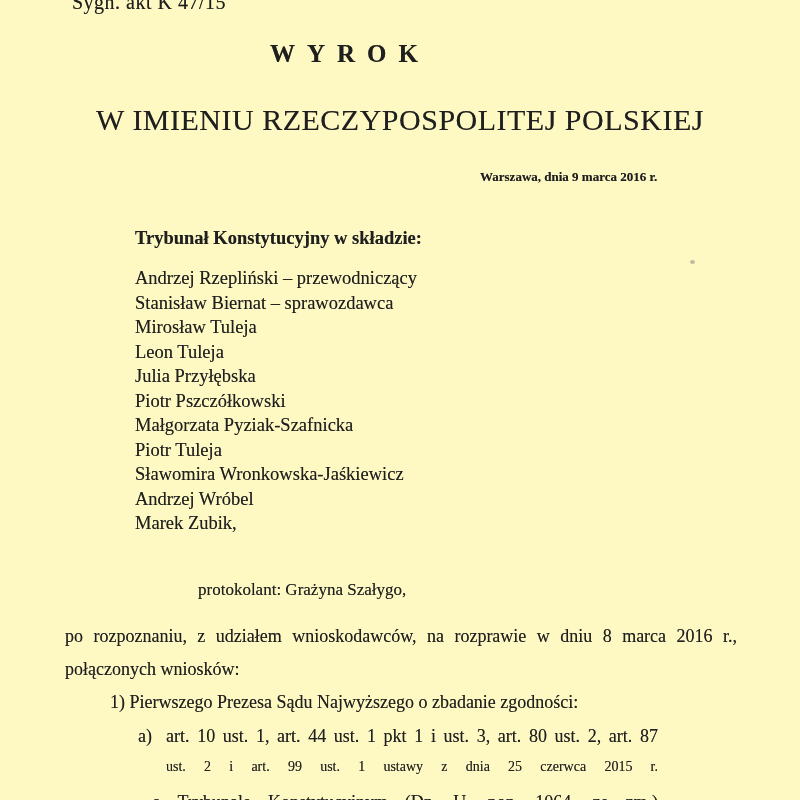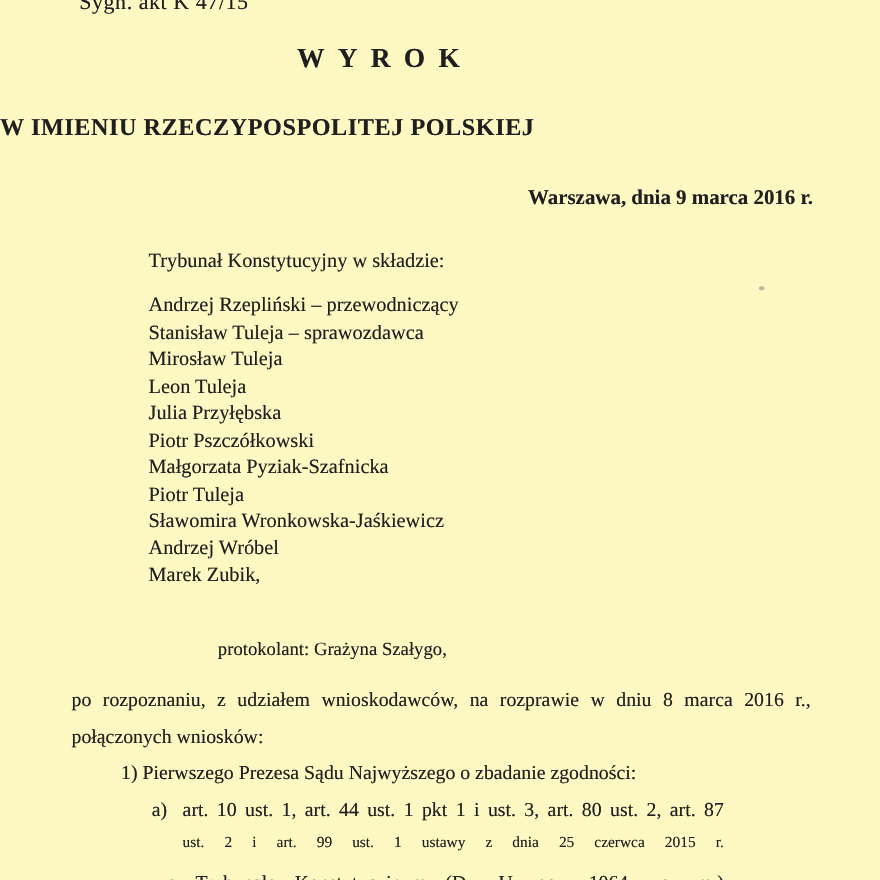--- a/index.html
+++ b/index.html
@@ -33,38 +33,39 @@
     text-align: center;
     font-size: 25px;
     font-weight: bold;
     letter-spacing: 0.48em;
     text-indent: 0.48em; 
   }
   #subtitle {
     top: 103px;
     left: 0;
     width: 800px;
-    font-size: 22px;
-    font-weight: bold;
+    text-align: center;
+    font-size: 30px;
+    font-weight: normal;
     letter-spacing: 0.5px;
     white-space: nowrap;
   }
   #dateline {
     top: 169px;
     left: 480px;
-    font-size: 19px;
+    font-size: 13px;
     font-weight: bold;
     white-space: nowrap;
     text-align: right;
   }
   #panel-heading {
     top: 228px;
     left: 135px;
     font-size: 18.5px;
-    font-weight: normal;
+    font-weight: bold;
     white-space: nowrap;
   }
   #judges {
     top: 266px;
     left: 135px;
     font-size: 18.5px;
   }
   #judges .judge-line {
     height: 24.55px;
     line-height: 24.55px;
@@ -146,21 +147,21 @@
   <div class="abs" id="title">WYROK</div>
 
   <div class="abs" id="subtitle">W IMIENIU RZECZYPOSPOLITEJ POLSKIEJ</div>
 
   <div class="abs" id="dateline">Warszawa, dnia 9 marca 2016 r.</div>
 
   <div class="abs" id="panel-heading">Trybunał Konstytucyjny w składzie:</div>
 
   <div class="abs" id="judges">
     <div class="judge-line">Andrzej Rzepliński – przewodniczący</div>
-    <div class="judge-line">Stanisław Tuleja – sprawozdawca</div>
+    <div class="judge-line">Stanisław Biernat – sprawozdawca</div>
     <div class="judge-line">Mirosław Tuleja</div>
     <div class="judge-line">Leon Tuleja</div>
     <div class="judge-line">Julia Przyłębska</div>
     <div class="judge-line">Piotr Pszczółkowski</div>
     <div class="judge-line">Małgorzata Pyziak-Szafnicka</div>
     <div class="judge-line">Piotr Tuleja</div>
     <div class="judge-line">Sławomira Wronkowska-Jaśkiewicz</div>
     <div class="judge-line">Andrzej Wróbel</div>
     <div class="judge-line">Marek Zubik,</div>
   </div>

